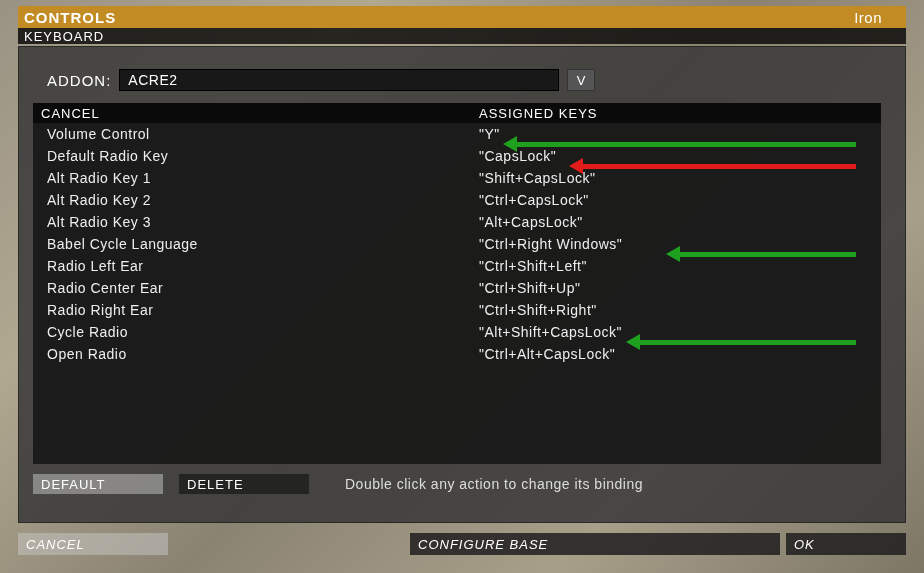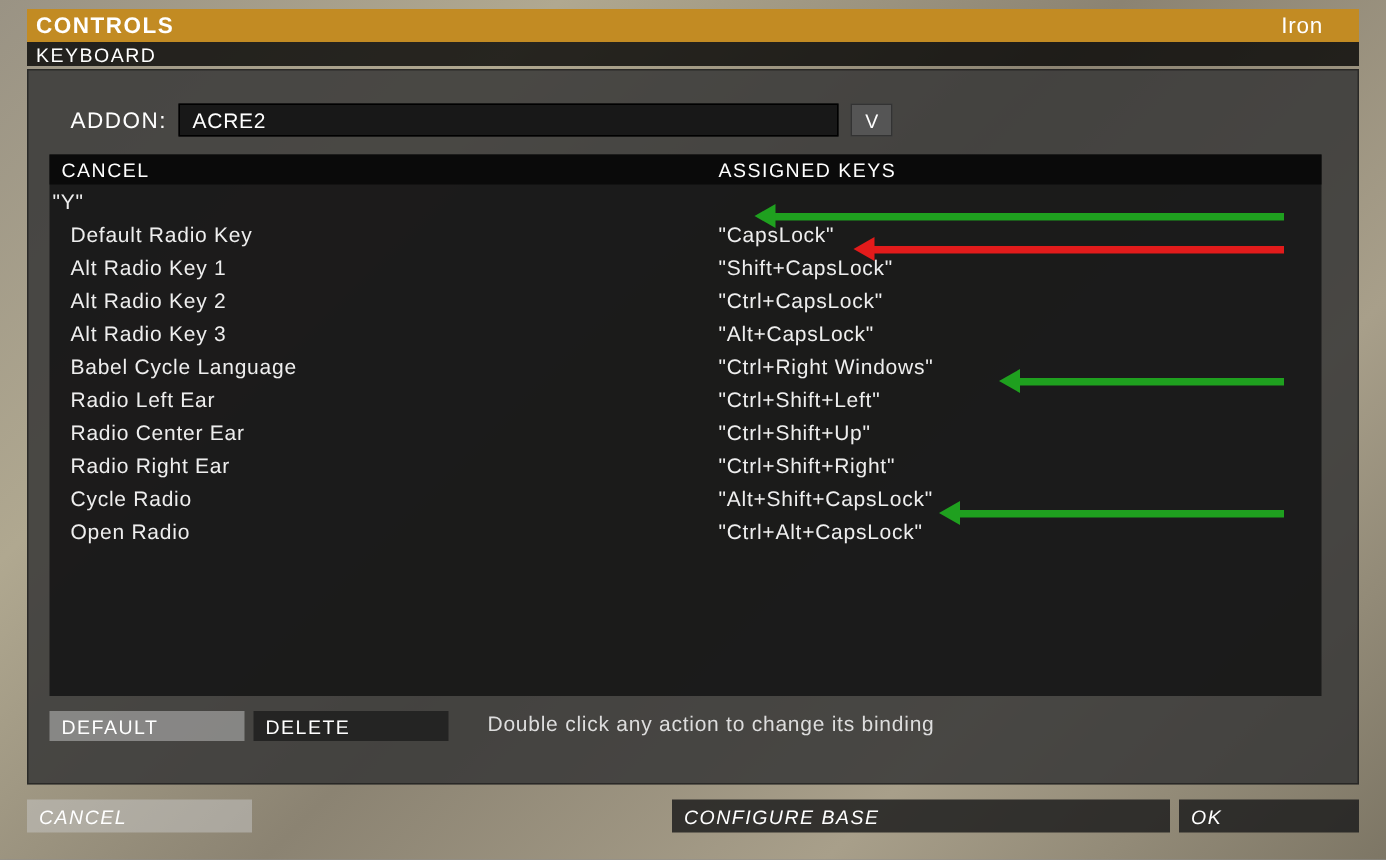--- a/index.html
+++ b/index.html
@@ -78,21 +78,21 @@
     display: flex; align-items: center;
     font-size: 14px; color: #eee;
     letter-spacing: 0.5px;
   }
   .row .ca { width: 444px; padding-left: 14px; }
   .row .ck { flex: 1; padding-left: 2px; }
   .btnrow {
     position: absolute;
     left: 14px; right: 24px; bottom: 28px;
     height: 20px;
-    display: flex; align-items: flex-start; gap: 6px;
+    display: flex; align-items: center; gap: 16px;
   }
   .btn {
     height: 20px;
     background: rgba(200,200,200,0.5);
     color: #fff; font-size: 13px;
     display: flex; align-items: center;
     padding: 0 8px;
     letter-spacing: 1px;
   }
   .btn.dark { background: rgba(30,30,30,0.85); }
@@ -145,20 +145,21 @@
     </div>
   </div>
 
   <div class="list-wrap">
     <div class="list-header">
       <div class="col-action">CANCEL</div>
       <div class="col-keys">ASSIGNED KEYS</div>
     </div>
     <div class="list-body" id="list-body">
         <div class="row">
+          <div class="ca">Volume Control</div>
           <div class="ck">"Y"</div>
         </div>
         <div class="row">
           <div class="ca">Default Radio Key</div>
           <div class="ck">"CapsLock"</div>
         </div>
         <div class="row">
           <div class="ca">Alt Radio Key 1</div>
           <div class="ck">"Shift+CapsLock"</div>
         </div>
@@ -207,21 +208,21 @@
     <span class="hint">Double click any action to change its binding</span>
   </div>
 
 </div>
 
 <div class="footer">
   <div class="btn" style="width:150px">
     <span>CANCEL</span>
   </div>
   <div class="spacer"></div>
-  <div class="btn dark" style="width:332px">
+  <div class="btn dark" style="width:370px">
     <span>CONFIGURE BASE</span>
   </div>
   <div class="btn dark" style="width:120px">
     <span>OK</span>
   </div>
 </div>
 
 <div id="arrows">
     <div class="arrow" style="left: 515px; width: 341px; top: 142px;">
       <div class="shaft" style="background: rgb(31, 160, 31);"></div>

